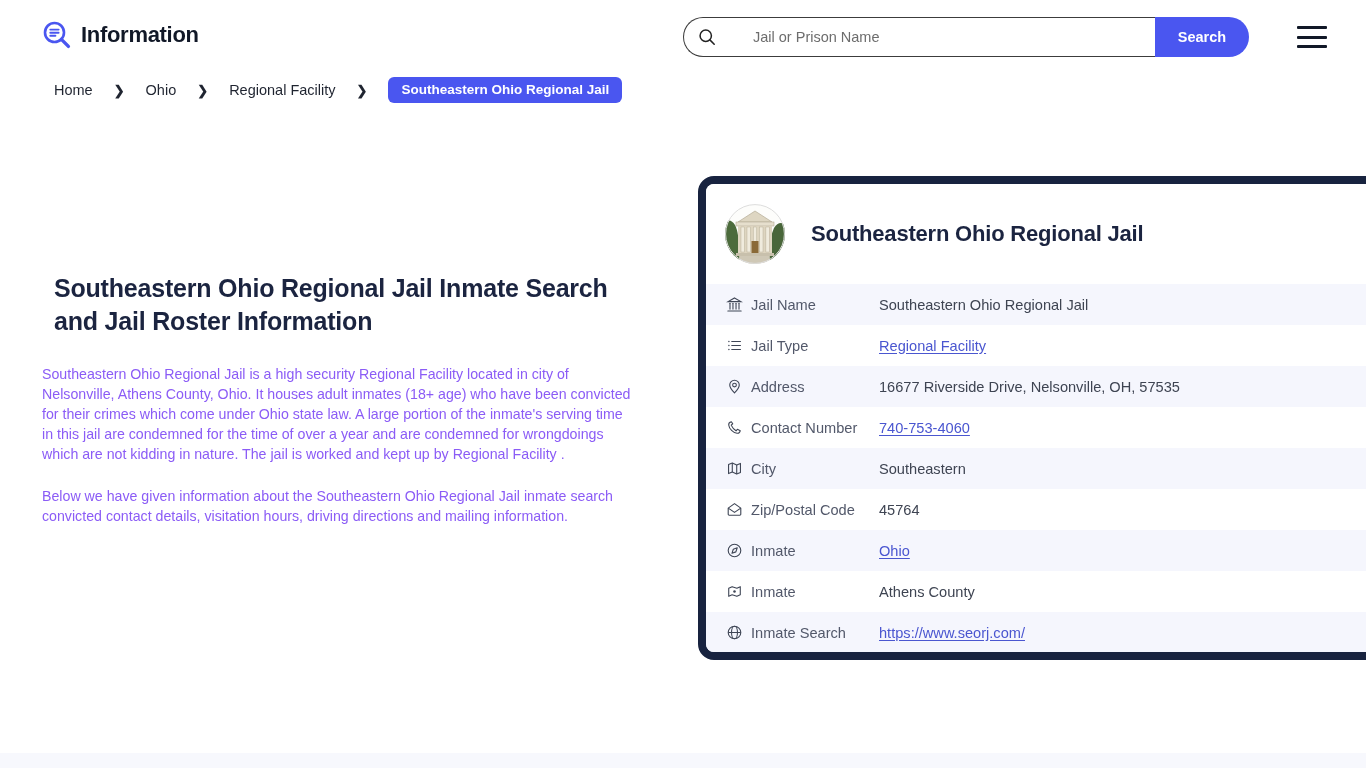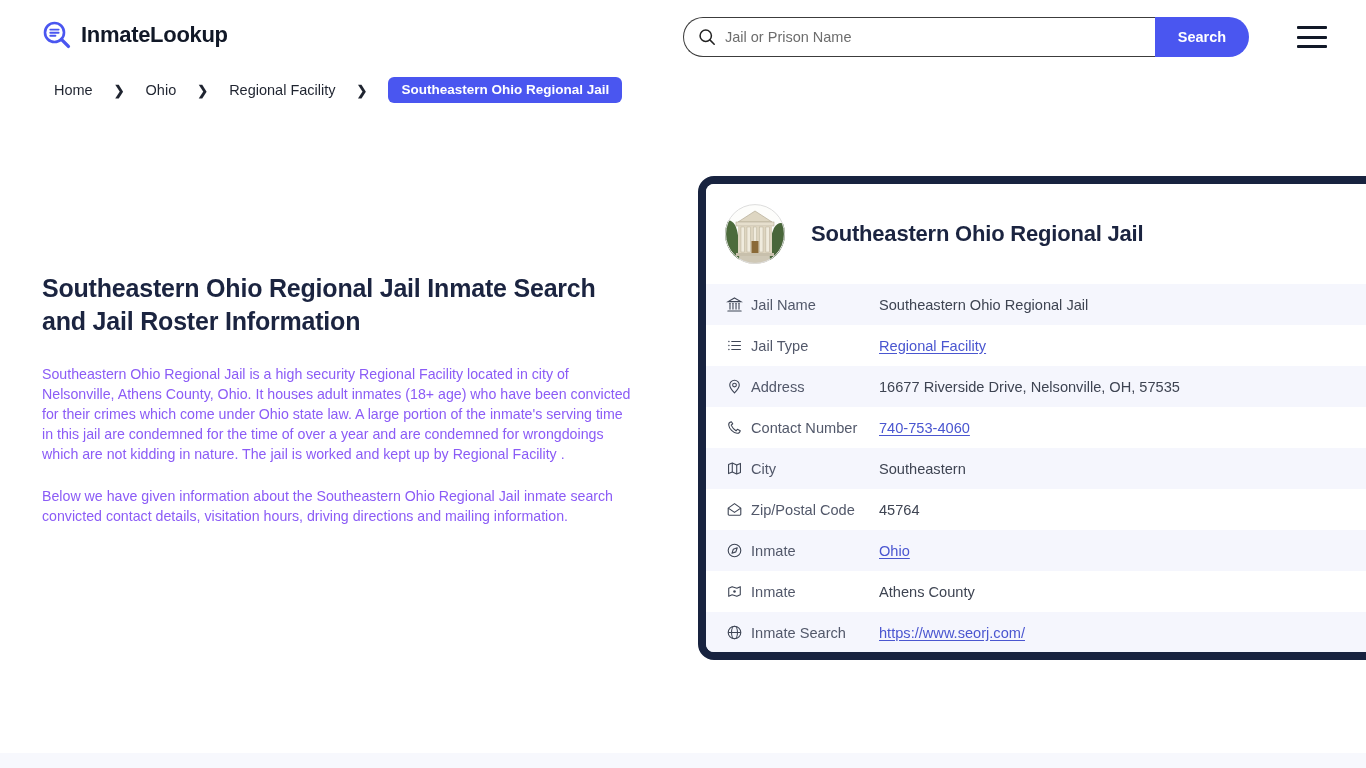--- a/index.html
+++ b/index.html
@@ -41,20 +41,21 @@
   }
   .searchbox {
     flex: 1 1 auto;
     display: flex; align-items: center;
     border: 1px solid #3c3c3c;
     border-right: none;
     border-radius: 21px 0 0 21px;
     background: #fff;
     padding-left: 14px;
     height: 40px;
+    gap: 28px;
   }
   .search-icon { width: 18px; height: 18px; flex: none; display:block; }
   .search-input {
     border: none; outline: none; background: transparent;
     font-family: "Liberation Sans", sans-serif;
     font-size: 14.5px; color: #222;
     padding: 0 6px 0 9px;
     height: 36px; width: 100%;
   }
   .search-input::placeholder { color: #6d6d6d; }
@@ -95,21 +96,21 @@
     padding: 5px 13px 6px 13px;
     border-radius: 6px;
     white-space: nowrap;
   }
 
   
   .left-col {
     position: absolute; left: 42px; top: 272px; width: 592px;
   }
   .page-title {
-    margin: 0 0 26px 0;
+    margin: 0 0 26px 12px;
     font-size: 25px; line-height: 33px; font-weight: 700;
     color: #1b2440; letter-spacing: -0.2px;
   }
   .body-p {
     margin: 0 0 22px 0;
     font-size: 14.2px; line-height: 20px;
     color: #8b5cf6; max-width: 590px;
   }
 
   
@@ -185,21 +186,21 @@
     <div class="brand">
       <span>
         <svg class="brand-icon" viewBox="0 0 30 30" fill="none">
           <circle cx="12.5" cy="12.5" r="9.5" stroke="#4a56f0" stroke-width="2.6"></circle>
           <line x1="8.3" y1="9.6" x2="16.6" y2="9.6" stroke="#4a56f0" stroke-width="1.9" stroke-linecap="round"></line>
           <line x1="8.3" y1="12.7" x2="16.6" y2="12.7" stroke="#4a56f0" stroke-width="1.9" stroke-linecap="round"></line>
           <line x1="8.3" y1="15.8" x2="13.4" y2="15.8" stroke="#4a56f0" stroke-width="1.9" stroke-linecap="round"></line>
           <line x1="19.4" y1="19.4" x2="26.4" y2="26.4" stroke="#4a56f0" stroke-width="3.4" stroke-linecap="round"></line>
         </svg>
       </span>
-      <span class="brand-text">InmateLookup</span>
+      <span class="brand-text">Information</span>
     </div>
 
     <div class="searchwrap">
       <div class="searchbox">
         <span>
           <svg class="search-icon" viewBox="0 0 20 20" fill="none">
             <circle cx="8.6" cy="8.6" r="6.3" stroke="#222" stroke-width="1.7"></circle>
             <line x1="13.2" y1="13.2" x2="18" y2="18" stroke="#222" stroke-width="1.7" stroke-linecap="round"></line>
           </svg>
         </span>

